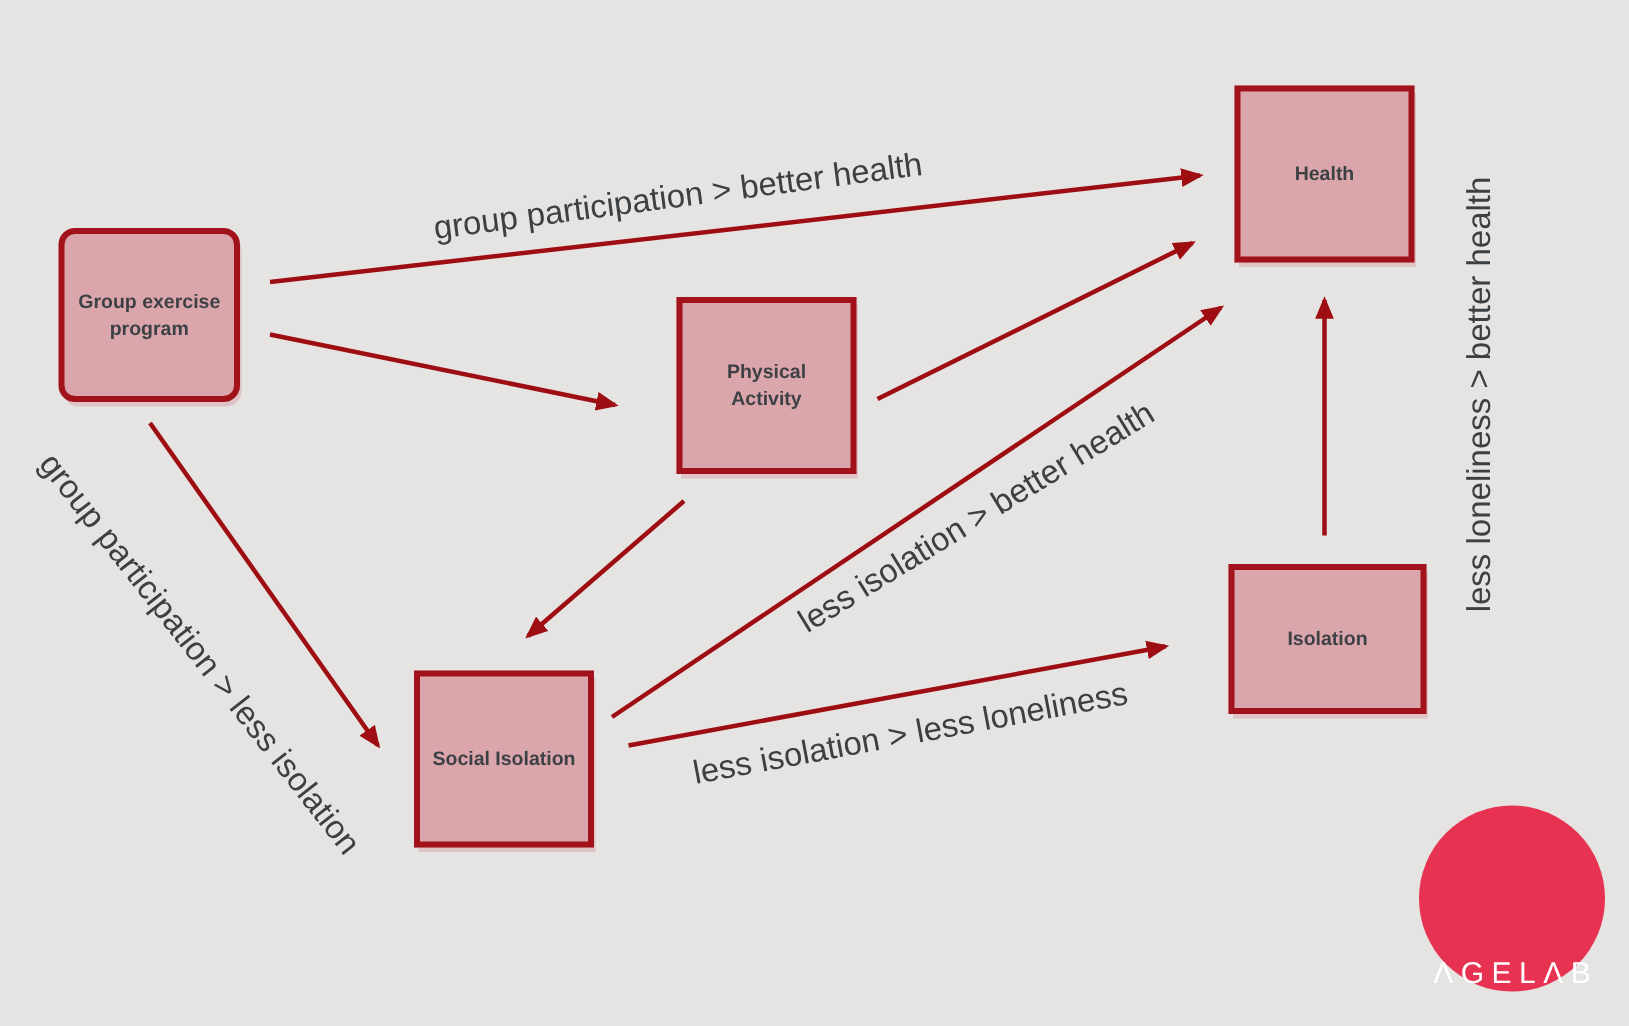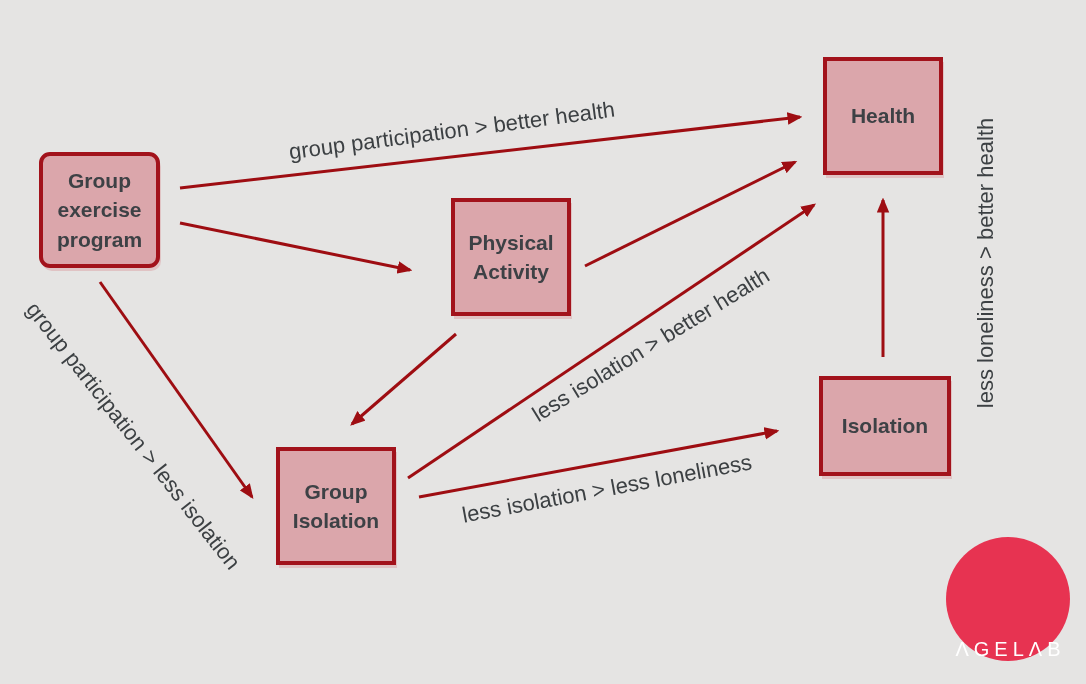--- a/index.html
+++ b/index.html
@@ -6,21 +6,21 @@
   body{background:#cfcfcf;font-family:"Liberation Sans",sans-serif;}
   #stage{
     position:relative;width:1086px;height:684px;margin:0 auto;
     background:#e5e4e3;overflow:hidden;
   }
   #arrows{position:absolute;left:0;top:0;width:1086px;height:684px;pointer-events:none;}
   .node{
     position:absolute;box-sizing:border-box;
     background:#dba6ab;border:4px solid #a2121b;
     display:flex;align-items:center;justify-content:center;text-align:center;
-    font-weight:bold;font-size:21px;line-height:1.4;color:#3d4145;
+    font-weight:bold;font-size:13px;line-height:1.4;color:#3d4145;
     box-shadow:2px 4px 0 -1px rgba(221,167,172,.55);
   }
   .node span{display:block;padding:0 8px;}
   #n-group{left:39px;top:152px;width:121px;height:116px;border-radius:11px;}
   #n-physical{left:451px;top:198px;width:120px;height:118px;}
   #n-health{left:823px;top:57px;width:120px;height:118px;}
   #n-social{left:276px;top:447px;width:120px;height:118px;}
   #n-loneliness{left:819px;top:376px;width:132px;height:100px;}
   .edge-label{
     position:absolute;white-space:nowrap;
@@ -69,21 +69,21 @@
   <div class="node" id="n-group">
     <span>Group exercise program</span>
   </div>
   <div class="node" id="n-physical">
     <span>Physical Activity</span>
   </div>
   <div class="node" id="n-health">
     <span>Health</span>
   </div>
   <div class="node" id="n-social">
-    <span>Group Isolation</span>
+    <span>Social Isolation</span>
   </div>
   <div class="node" id="n-loneliness">
     <span>Isolation</span>
   </div>
 
   <div class="edge-label" id="l-gp-health">group participation &gt; better health</div>
   <div class="edge-label" id="l-gp-isolation">group participation &gt; less isolation</div>
   <div class="edge-label" id="l-iso-health">less isolation &gt; better health</div>
   <div class="edge-label" id="l-iso-lonely">less isolation &gt; less loneliness</div>
   <div class="edge-label" id="l-lonely-health">less loneliness &gt; better health</div>

